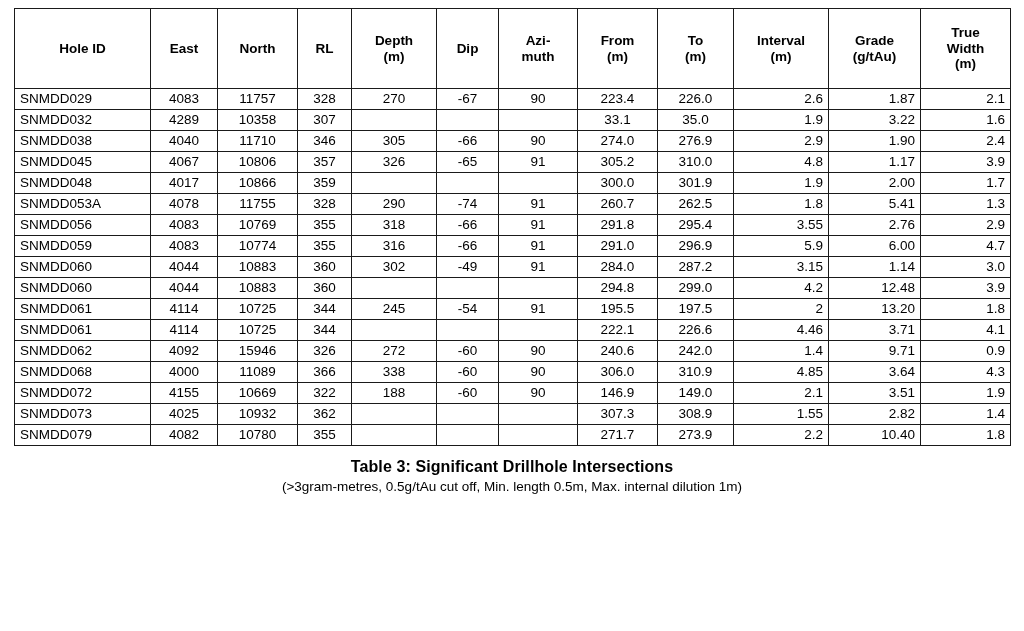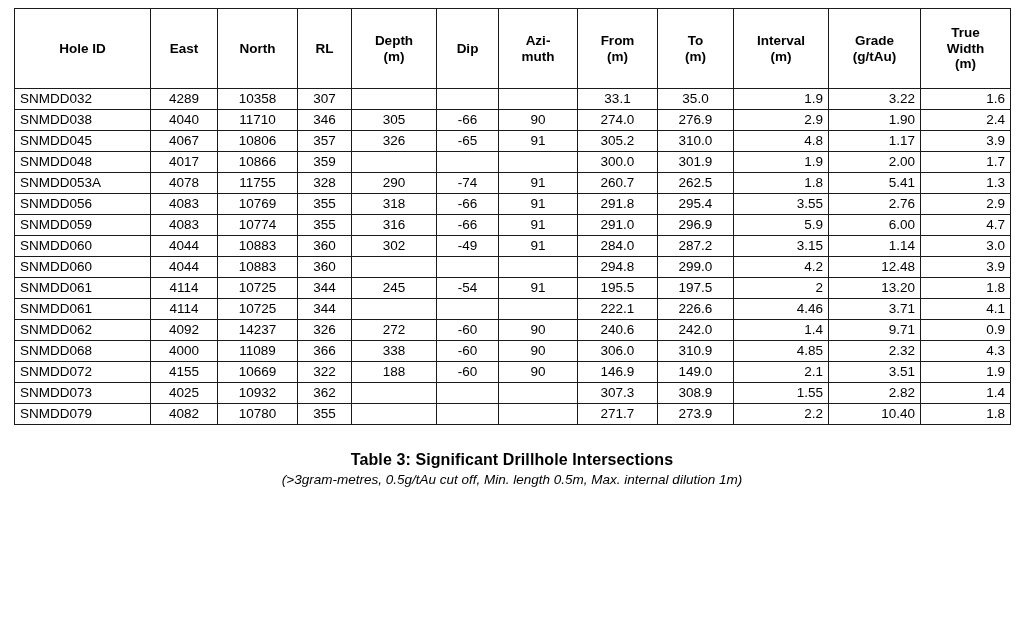--- a/index.html
+++ b/index.html
@@ -64,30 +64,29 @@
   col.w-dip   { width: 62px; }
   col.w-azi   { width: 79px; }
   col.w-from  { width: 80px; }
   col.w-to    { width: 76px; }
   col.w-int   { width: 95px; }
   col.w-grade { width: 92px; }
   col.w-true  { width: 90px; }
 
   .caption {
     text-align: center;
-    margin-top: 26px;
+    margin-top: 12px;
   }
   .caption .title {
     font-size: 16px;
     font-weight: bold;
     letter-spacing: 0.1px;
   }
   .caption .sub {
     font-size: 13.5px;
-    font-style: italic;
     margin-top: 3px;
     text-align: center;
   }
 </style>
 </head>
 <body>
 
 <div class="page">
 
   <table class="drill">
@@ -138,20 +137,34 @@
         </th>
         <th>
           <span>True</span>
           <span class="sub">Width</span>
           <span class="sub">(m)</span>
         </th>
       </tr>
     </thead>
     <tbody id="table-body">
         <tr>
+          <td class="c-hole">SNMDD029</td>
+          <td class="c-num">4083</td>
+          <td class="c-num">11757</td>
+          <td class="c-num">328</td>
+          <td class="c-num">270</td>
+          <td class="c-num">-67</td>
+          <td class="c-num">90</td>
+          <td class="c-num">223.4</td>
+          <td class="c-num">226.0</td>
+          <td class="c-right">2.6</td>
+          <td class="c-right">1.87</td>
+          <td class="c-right">2.1</td>
+        </tr>
+        <tr>
           <td class="c-hole">SNMDD032</td>
           <td class="c-num">4289</td>
           <td class="c-num">10358</td>
           <td class="c-num">307</td>
           <td class="c-num"></td>
           <td class="c-num"></td>
           <td class="c-num"></td>
           <td class="c-num">33.1</td>
           <td class="c-num">35.0</td>
           <td class="c-right">1.9</td>
@@ -294,21 +307,21 @@
           <td class="c-num"></td>
           <td class="c-num">222.1</td>
           <td class="c-num">226.6</td>
           <td class="c-right">4.46</td>
           <td class="c-right">3.71</td>
           <td class="c-right">4.1</td>
         </tr>
         <tr>
           <td class="c-hole">SNMDD062</td>
           <td class="c-num">4092</td>
-          <td class="c-num">14237</td>
+          <td class="c-num">15946</td>
           <td class="c-num">326</td>
           <td class="c-num">272</td>
           <td class="c-num">-60</td>
           <td class="c-num">90</td>
           <td class="c-num">240.6</td>
           <td class="c-num">242.0</td>
           <td class="c-right">1.4</td>
           <td class="c-right">9.71</td>
           <td class="c-right">0.9</td>
         </tr>
@@ -316,21 +329,21 @@
           <td class="c-hole">SNMDD068</td>
           <td class="c-num">4000</td>
           <td class="c-num">11089</td>
           <td class="c-num">366</td>
           <td class="c-num">338</td>
           <td class="c-num">-60</td>
           <td class="c-num">90</td>
           <td class="c-num">306.0</td>
           <td class="c-num">310.9</td>
           <td class="c-right">4.85</td>
-          <td class="c-right">2.32</td>
+          <td class="c-right">3.64</td>
           <td class="c-right">4.3</td>
         </tr>
         <tr>
           <td class="c-hole">SNMDD072</td>
           <td class="c-num">4155</td>
           <td class="c-num">10669</td>
           <td class="c-num">322</td>
           <td class="c-num">188</td>
           <td class="c-num">-60</td>
           <td class="c-num">90</td>

